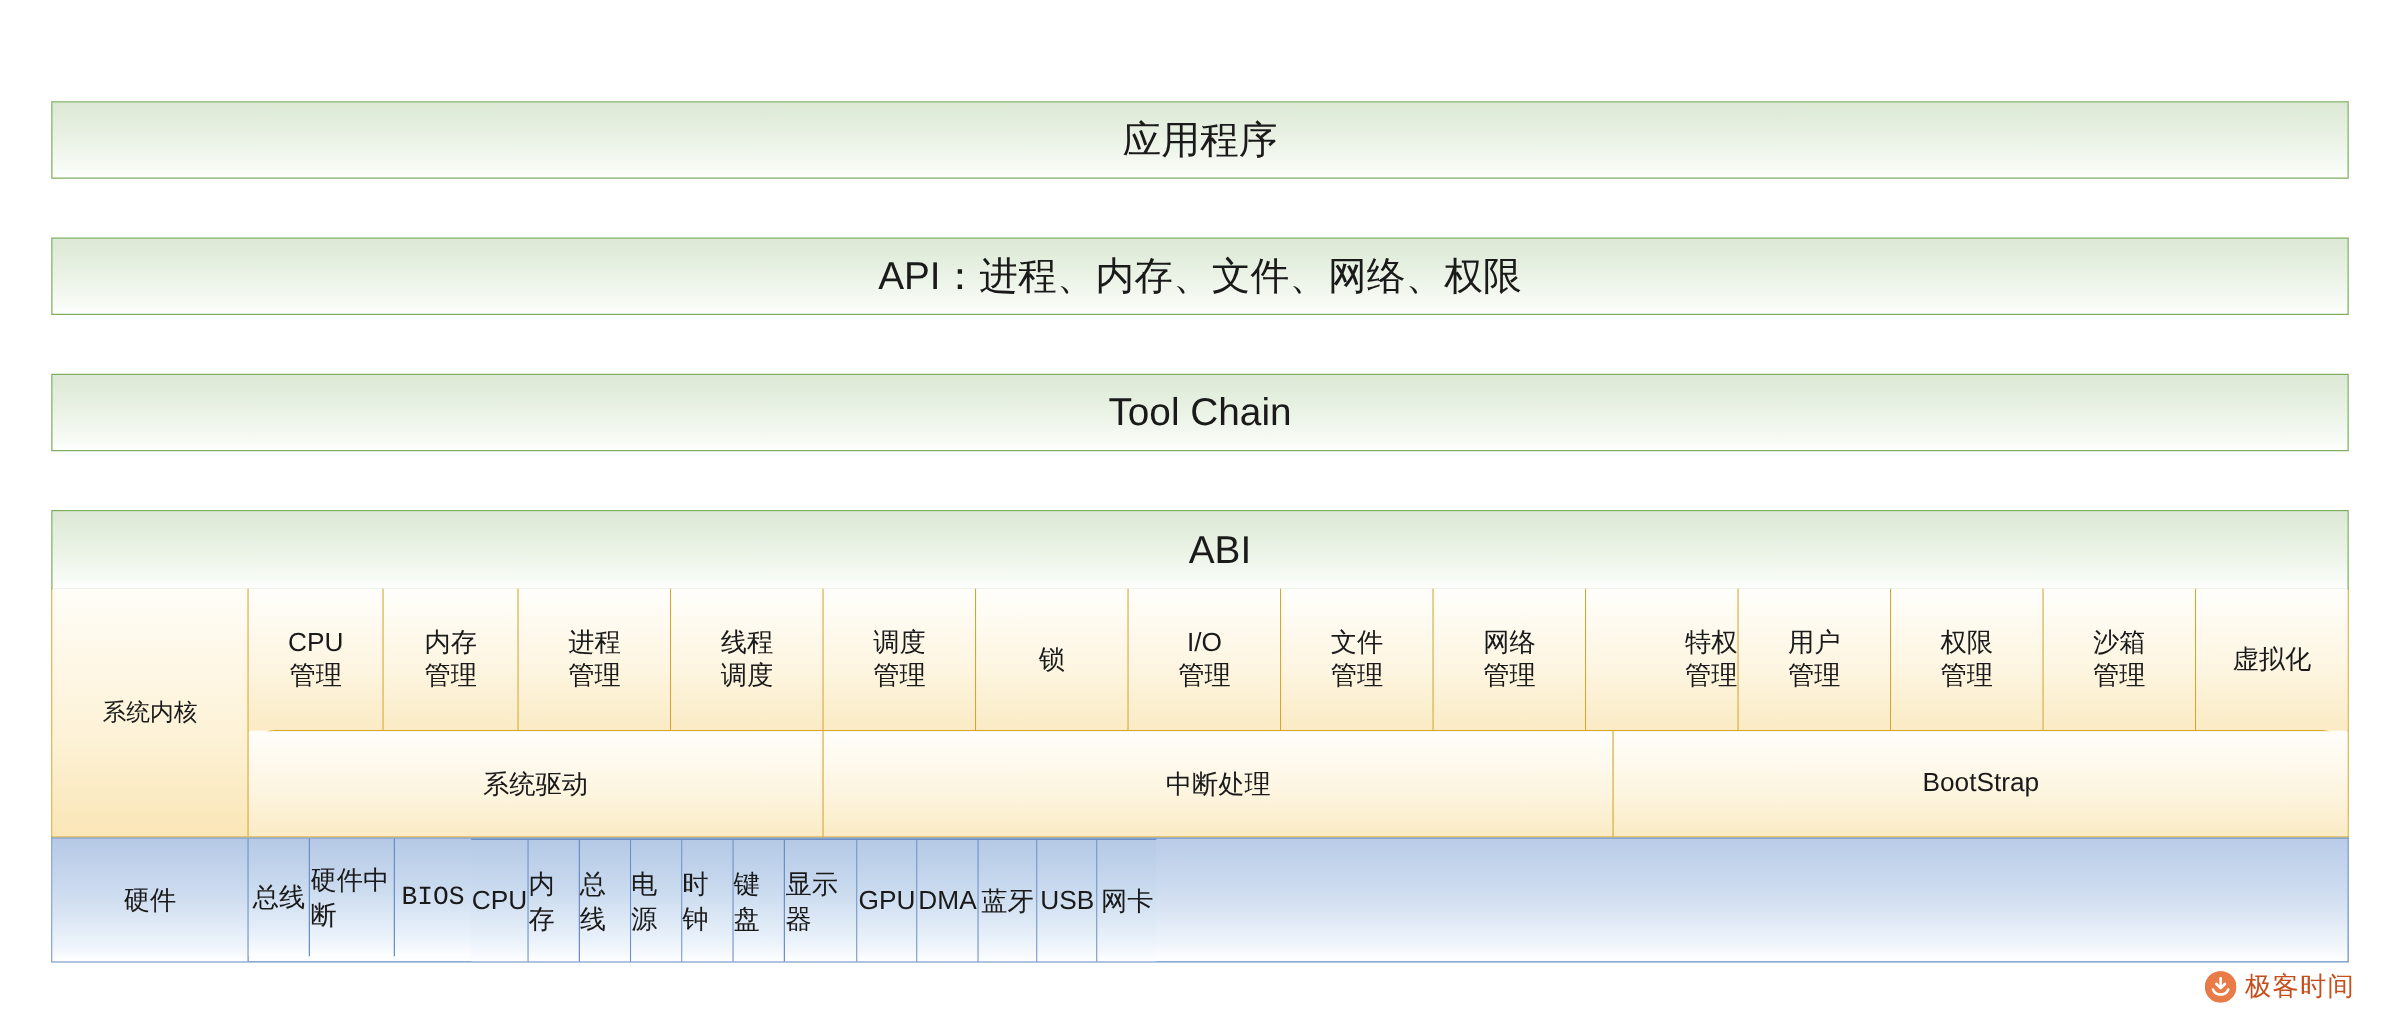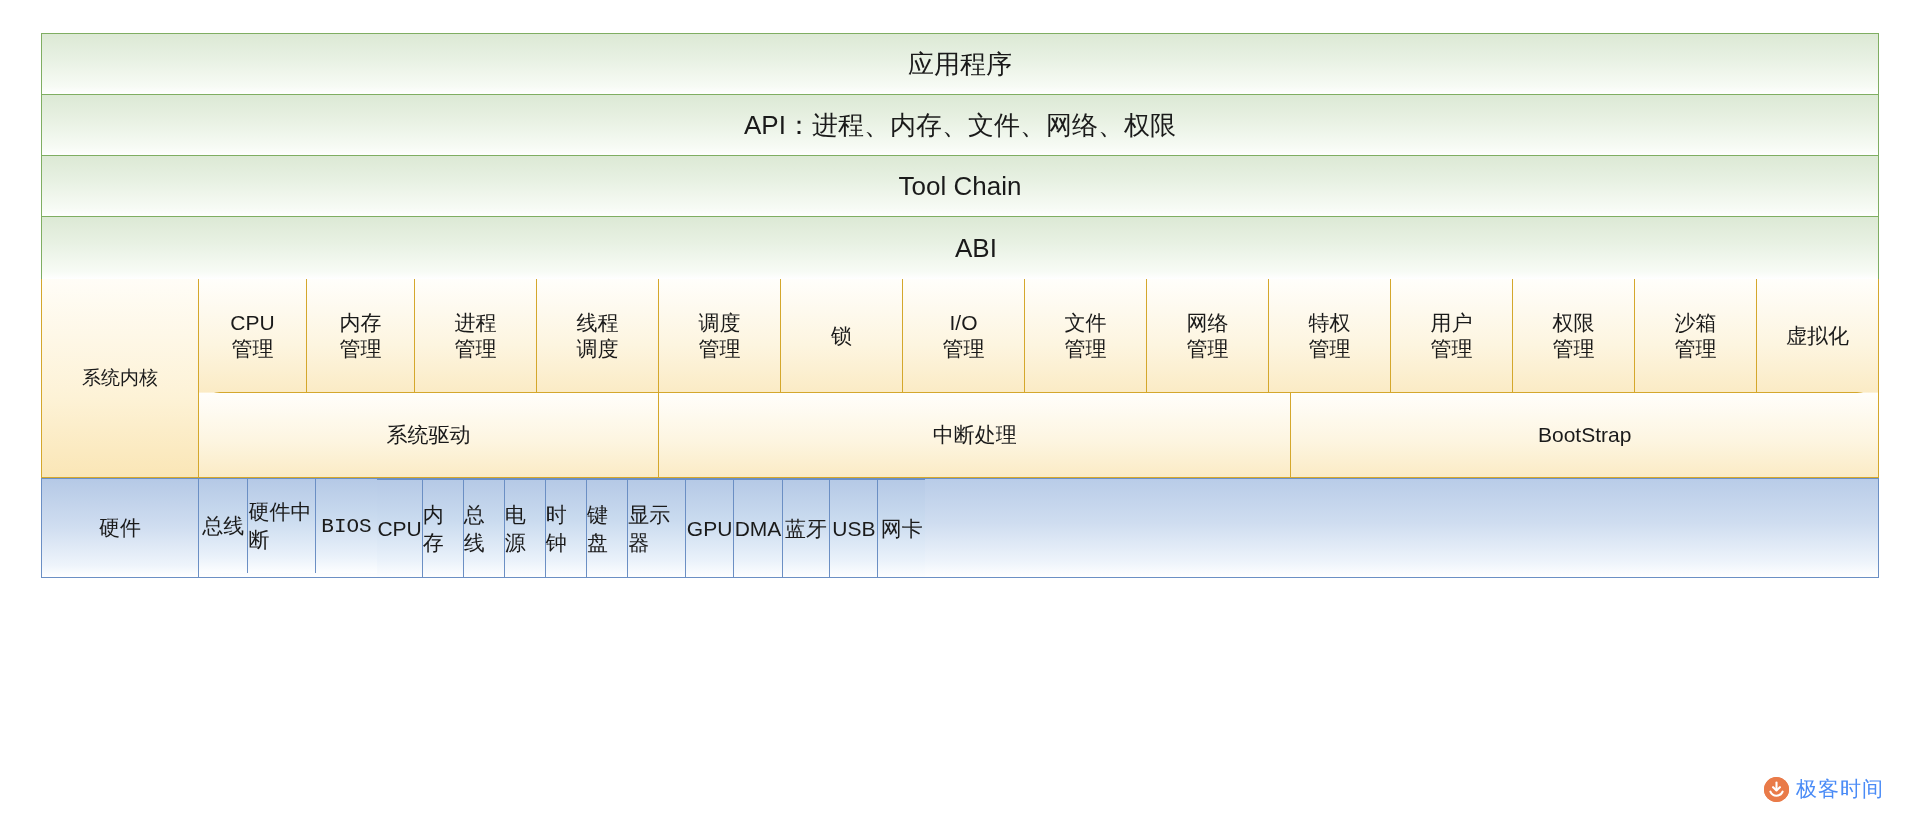--- a/index.html
+++ b/index.html
@@ -25,22 +25,23 @@
     align-items:center;
     justify-content:center;
     text-align:center;
   }
 
   
   .green{
     background:linear-gradient(to bottom,#dce9d5 0%,#e8f1e3 42%,#f7fbf5 88%,#ffffff 100%);
     border:1px solid #7fae62;
     height:62px;
-    font-size:26px;
+    font-size:31px;
     margin-bottom:-1px;
+    margin-top:48px;
   }
   .green.tall{height:64px;padding-left:32px;}
 
   
   .kernel{
     display:flex;
     border:1px solid #d4a72c;
     border-top:none;
     background:linear-gradient(to bottom,#fffdf7 0%,#fdf3da 55%,#fbe9bf 100%);
   }
@@ -120,21 +121,21 @@
   }
   .wm-logo{
     width:25px;height:25px;border-radius:50%;
     background:#e8703a;
     display:flex;align-items:center;justify-content:center;
     flex:0 0 25px;
   }
   .wm-logo svg{display:block;}
   .wm-text{
     font-size:21px;
-    color:#3b82f6;
+    color:#c2410c;
     letter-spacing:1px;
     font-family:"DejaVu Sans","Liberation Sans",sans-serif;
   }
 </style>
 </head>
 <body>
 
 <div class="canvas">
   <div class="diagram">
 
@@ -199,21 +200,21 @@
                 <div>文件</div>
                 <div>管理</div>
               </div>
             </div>
             <div class="kmod" style="flex: 1.13 1 0px;">
               <div>
                 <div>网络</div>
                 <div>管理</div>
               </div>
             </div>
-            <div class="kmod" style="flex: 1.13 1 0px;">
+            <div class="kmod" style="flex: 1.13 1 0px; justify-content: flex-end;">
               <div>
                 <div>特权</div>
                 <div>管理</div>
               </div>
             </div>
             <div class="kmod" style="flex: 1.13 1 0px;">
               <div>
                 <div>用户</div>
                 <div>管理</div>
               </div>

